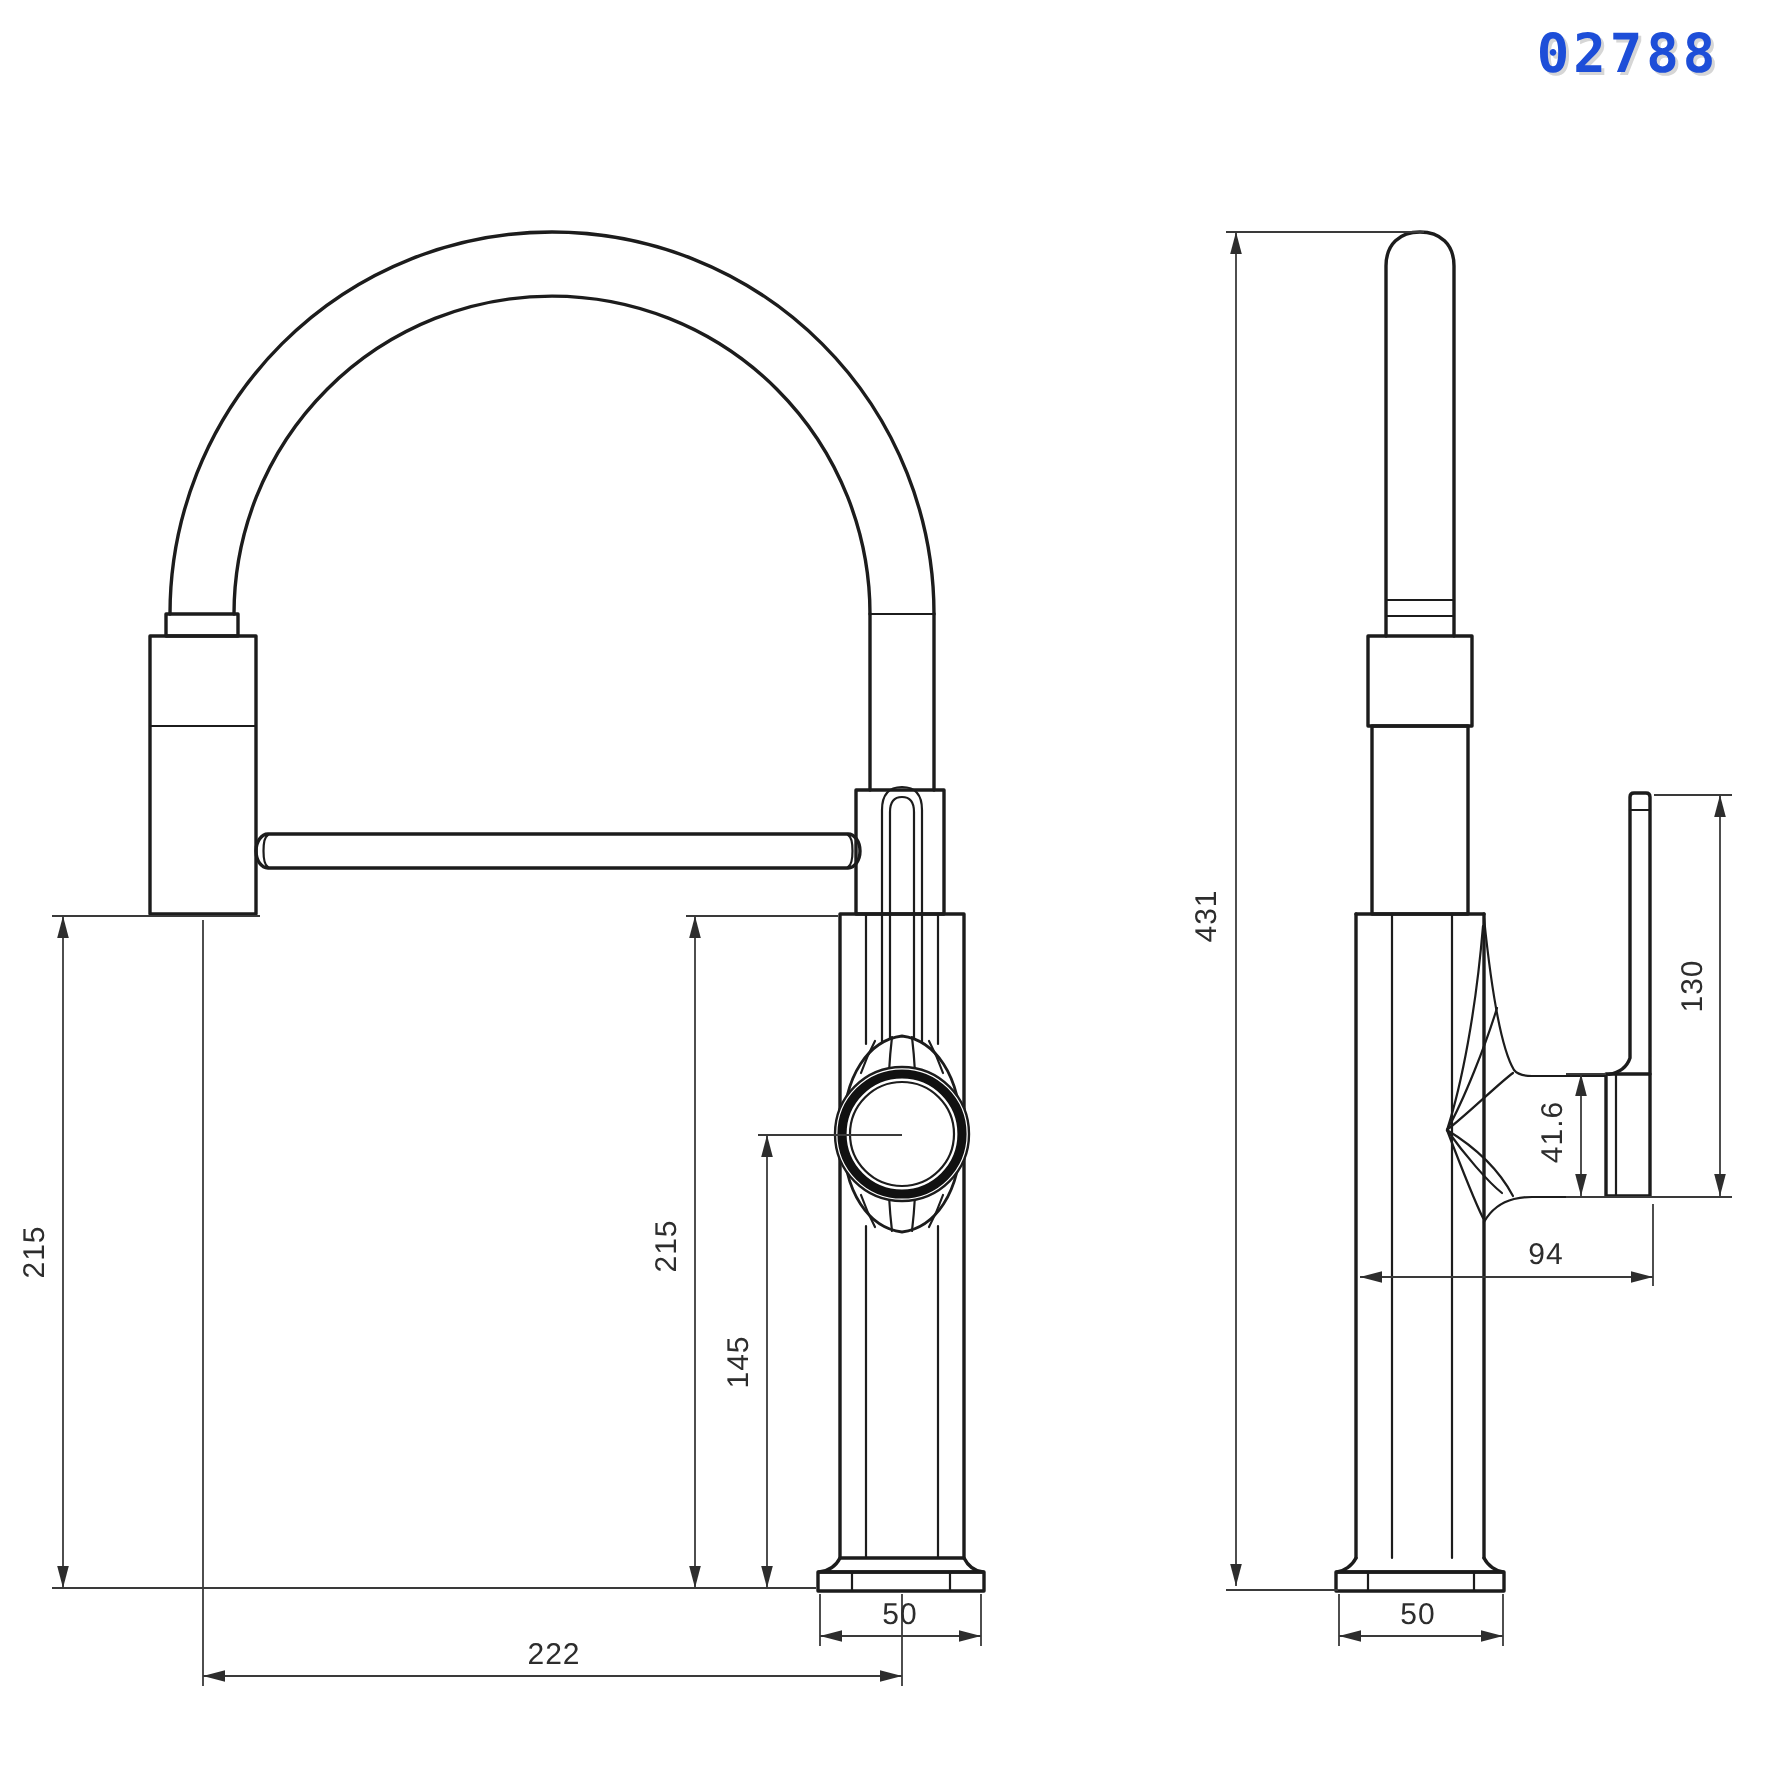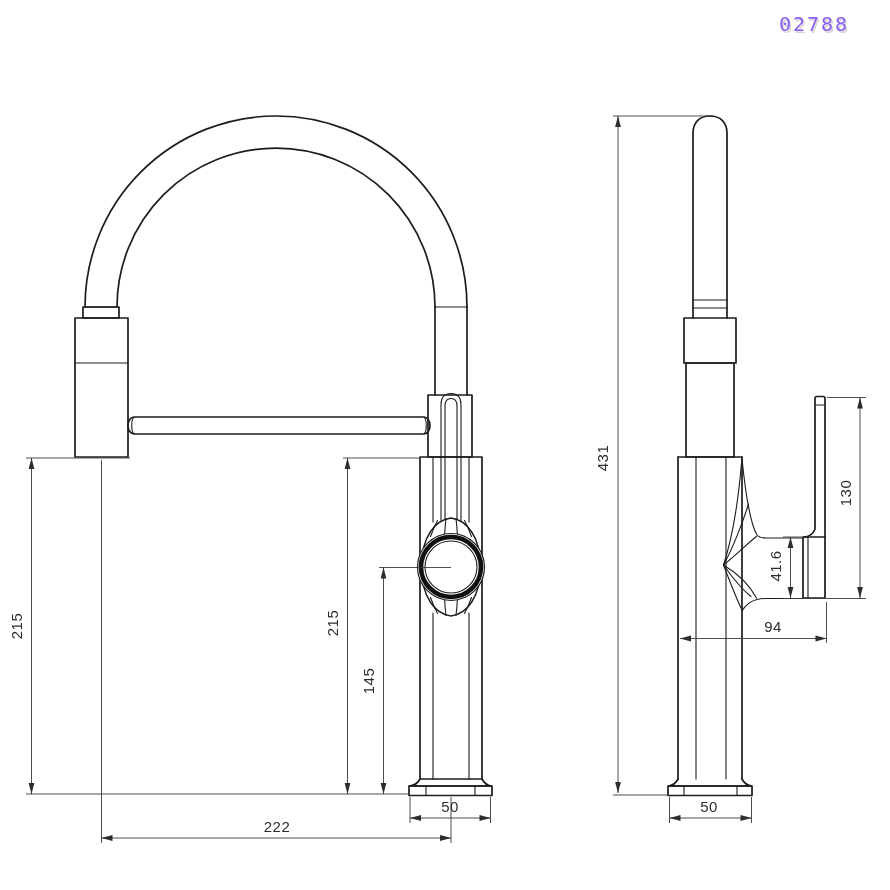--- a/index.html
+++ b/index.html
@@ -1,20 +1,20 @@
 <!DOCTYPE html>
 <html><head>
 <meta charset="utf-8">
 <style>
   html,body{margin:0;padding:0;background:#ffffff;}
   #stage{position:relative;width:890px;height:890px;background:#ffffff;overflow:hidden;
          font-family:"Liberation Sans", sans-serif;}
   #partno{position:absolute;top:12px;left:744px;width:140px;text-align:center;
-          font-family:"DejaVu Sans Mono", monospace;font-size:20px;font-weight:normal;
-          letter-spacing:2px;color:#8b5cf6;text-shadow:1.5px 1.5px 0 #d6d6d6;}
+          font-family:"DejaVu Sans Mono", monospace;font-size:27px;font-weight:bold;
+          letter-spacing:2px;color:#1d4ed8;text-shadow:1.5px 1.5px 0 #d6d6d6;}
   svg{position:absolute;top:0;left:0;}
   .ol{stroke:#1c1c1c;stroke-width:1.7;fill:none;stroke-linecap:round;stroke-linejoin:round;}
   .ol2{stroke:#1c1c1c;stroke-width:1.1;fill:none;stroke-linecap:round;stroke-linejoin:round;}
   .mask{fill:#ffffff;stroke:#1c1c1c;stroke-width:1.4;}
   .dim{stroke:#3a3a3a;stroke-width:0.9;fill:none;}
   .dimtxt{fill:#2d2d2d;font-family:"Liberation Sans", sans-serif;font-size:15px;letter-spacing:0.5px;}
 </style>
 </head>
 <body>
 

